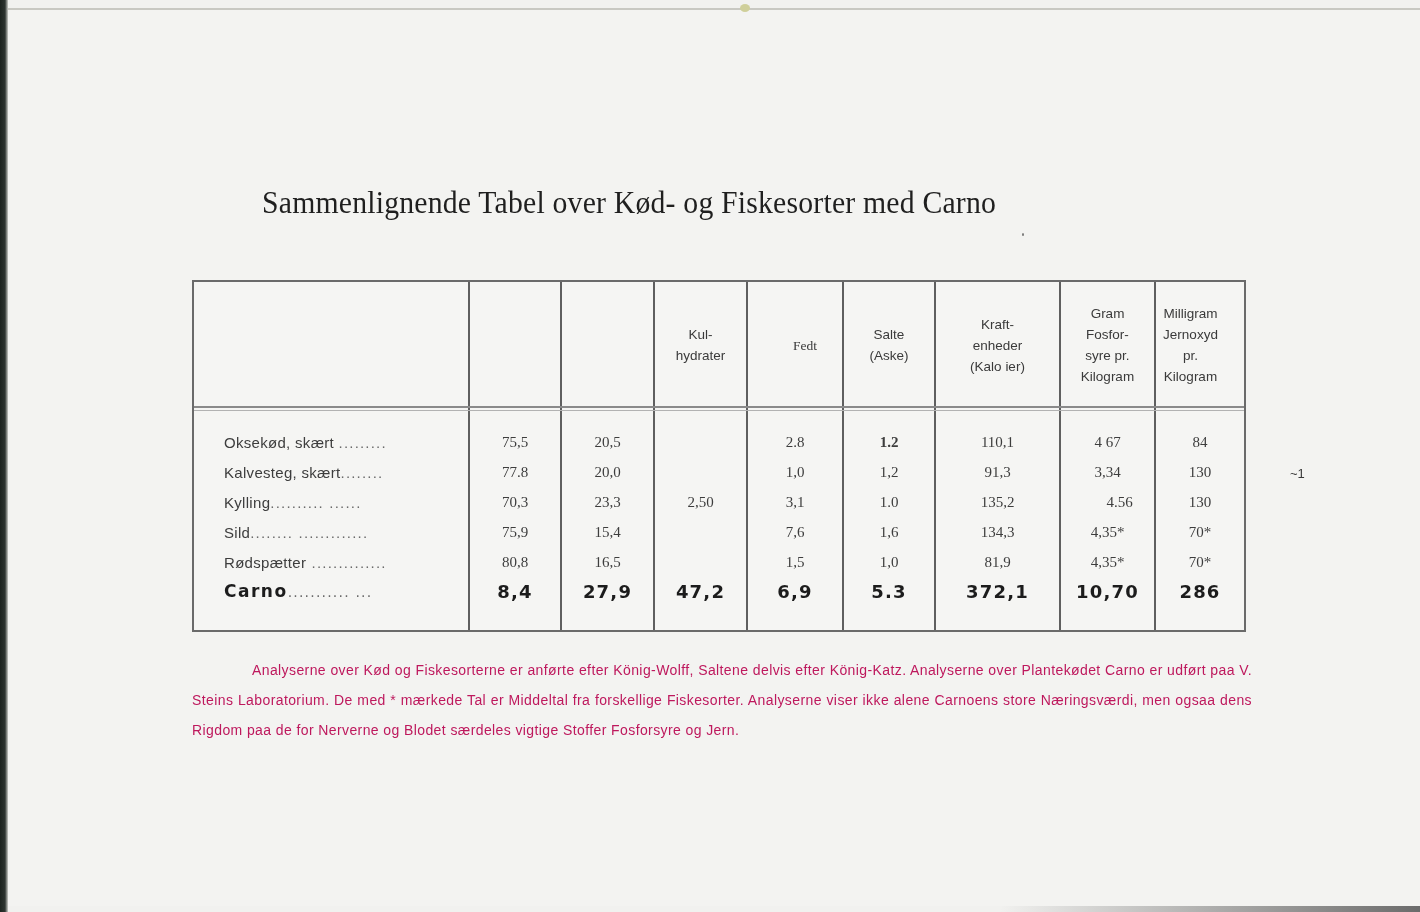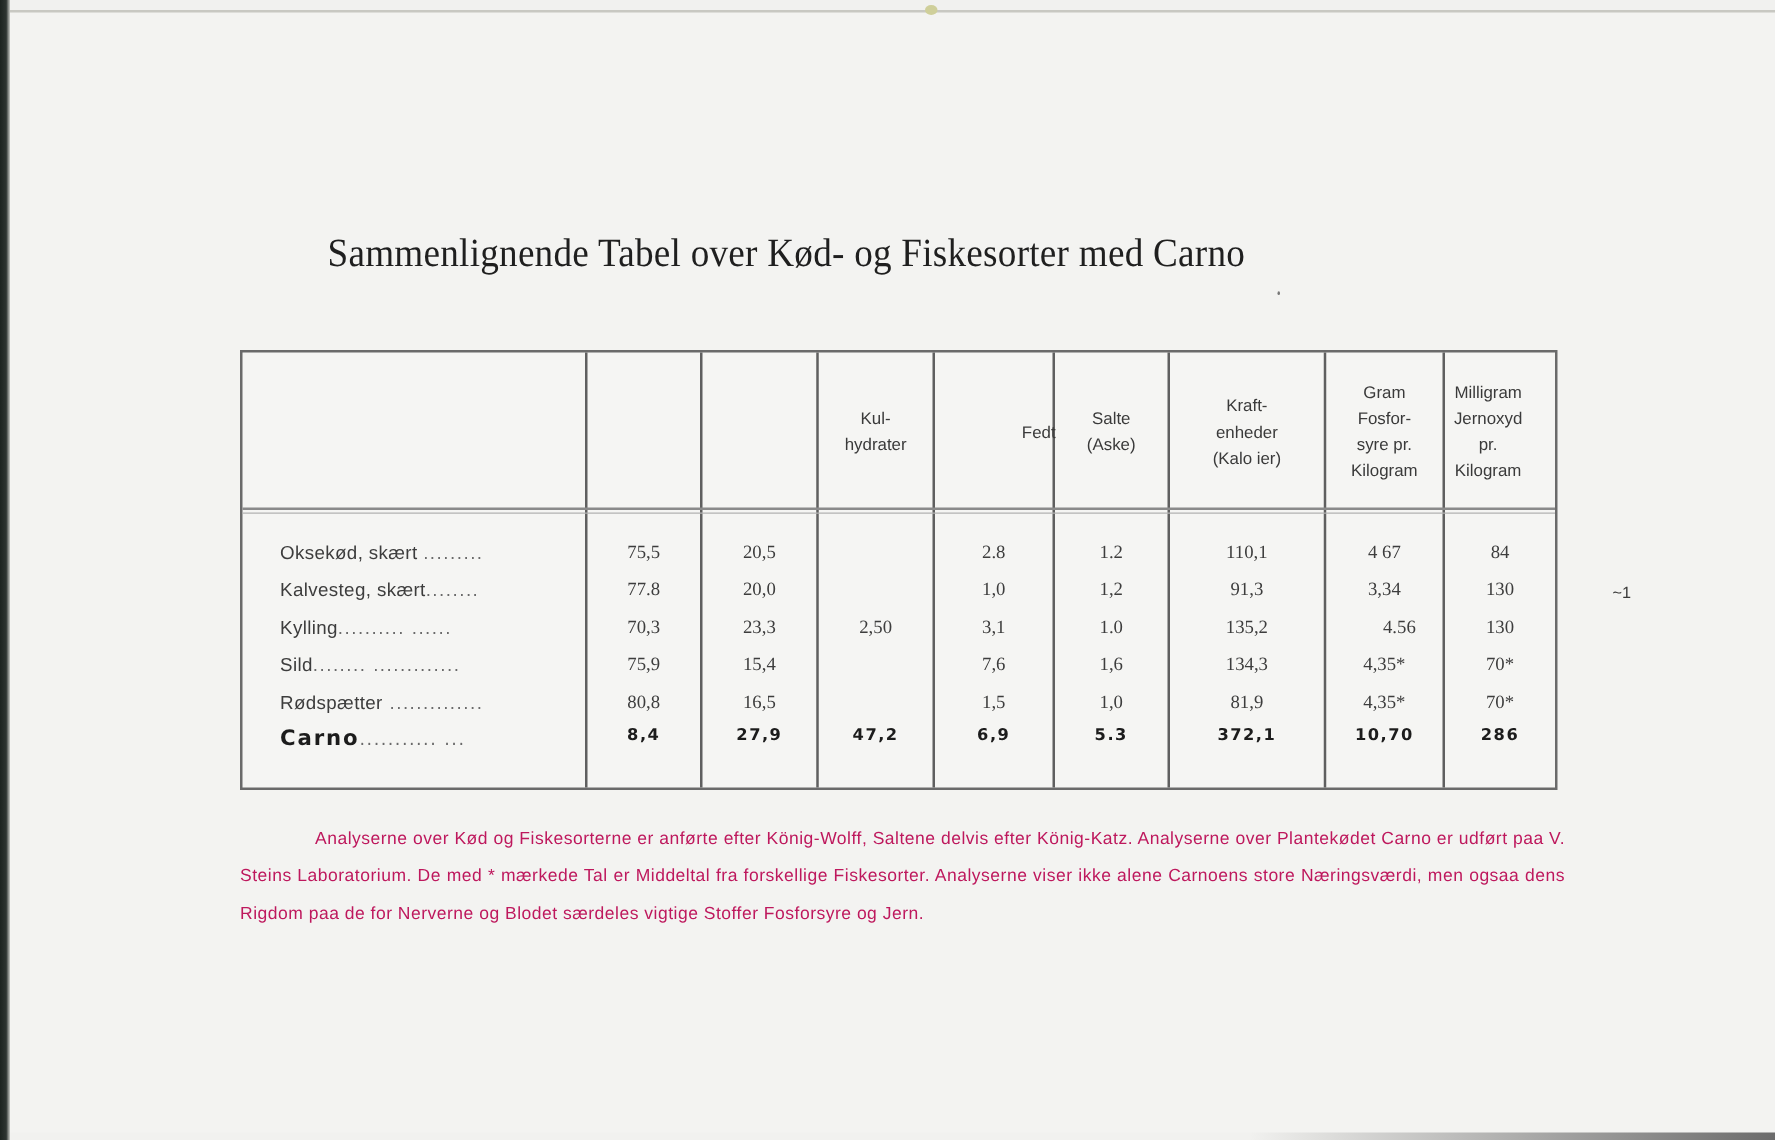--- a/index.html
+++ b/index.html
@@ -132,21 +132,21 @@
       color: #1c1c1c;
     }
     .row.carno .label .dots {
       font-weight: normal;
       font-size: 14px;
       letter-spacing: 1.2px;
       color: #6a6a6a;
     }
     .row.carno .cell {
       font-family: "DejaVu Sans", sans-serif;
-      font-size: 13px;
+      font-size: 18px;
       letter-spacing: 1.2px;
     }
     .side-mark {
       position: absolute;
       left: 1290px; top: 466px;
       font-family: "Liberation Sans", sans-serif;
       font-size: 13px;
       color: #3a3a3a;
     }
     .note {
@@ -191,21 +191,21 @@
   <div class="col-line" style="left:960px;"></div>
   <div class="header-rule"></div>
   <div class="header-rule2"></div>
 
   <div class="hcell" style="left:461px;width:91px;">
     <div>
       <span>Kul-</span>
       <span>hydrater</span>
     </div>
   </div>
-  <div class="hcell" style="left:580px;width:114px;">
+  <div class="hcell" style="left:554px;width:114px;font-family:Liberation Serif, serif;">
     <span>Fedt</span>
   </div>
   <div class="hcell" style="left:650px;width:90px;">
     <div>
       <span>Salte</span>
       <span>(Aske)</span>
     </div>
   </div>
   <div class="hcell" style="left:742px;width:123px;">
     <div>
@@ -230,21 +230,21 @@
       <span>Kilogram</span>
     </div>
   </div>
 
   <div class="row" style="top:152px;">
     <div class="label"><span>Oksekød, skært</span> <span class="dots">.........</span></div>
     <div class="cell" style="left:276px;width:90px;">75,5</div>
     <div class="cell" style="left:368px;width:91px;">20,5</div>
     <div class="cell" style="left:461px;width:91px;"></div>
     <div class="cell" style="left:554px;width:94px;">2.8</div>
-    <div class="cell" style="left:650px;width:90px;">1.2</div>
+    <div class="cell" style="left:650px;width:90px;font-weight:bold;">1.2</div>
     <div class="cell" style="left:742px;width:123px;">110,1</div>
     <div class="cell" style="left:867px;width:93px;">4 67</div>
     <div class="cell" style="left:962px;width:88px;">84</div>
   </div>
 
   <div class="row" style="top:182px;">
     <div class="label"><span>Kalvesteg, skært</span><span class="dots">........</span></div>
     <div class="cell" style="left:276px;width:90px;">77.8</div>
     <div class="cell" style="left:368px;width:91px;">20,0</div>
     <div class="cell" style="left:461px;width:91px;"></div>

